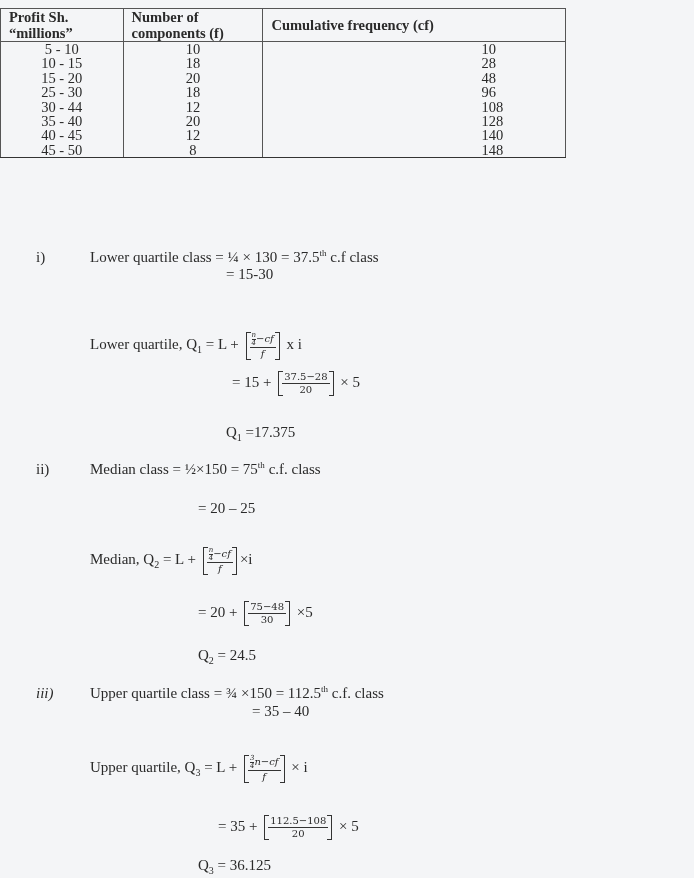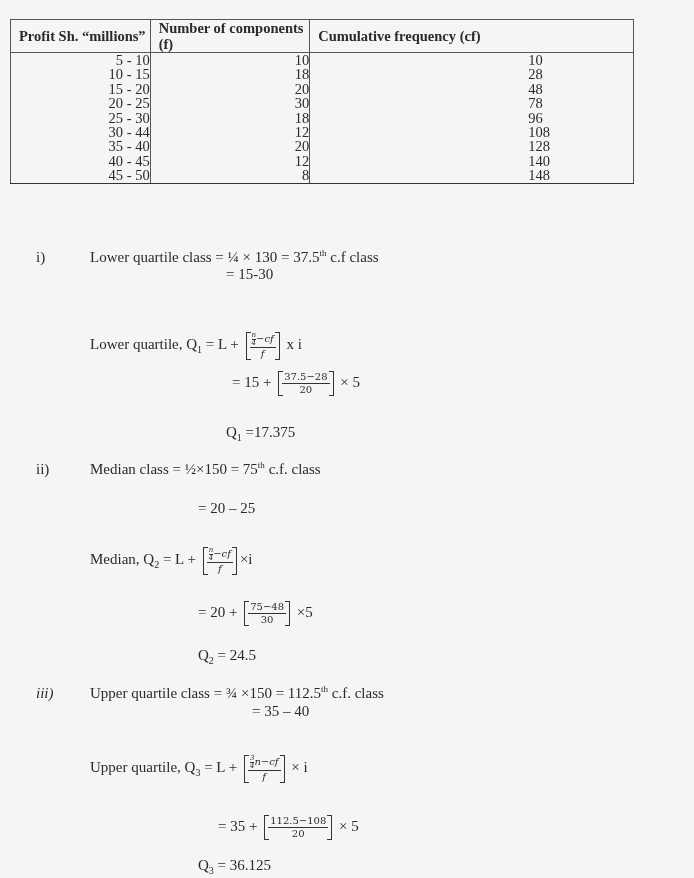--- a/index.html
+++ b/index.html
@@ -4,32 +4,31 @@
 <style>
   html, body { margin: 0; padding: 0; }
   body {
     width: 694px; height: 878px; overflow: hidden;
     background: #f4f5f7;
     font-family: "Liberation Serif", "DejaVu Serif", serif;
     color: #2a2a2a;
     position: relative;
   }
   .tbl {
-    position: absolute; left: 10px; top: 8px; width: 624px;
+    position: absolute; left: 0; top: 8px; width: 566px;
     border-collapse: collapse;
     font-size: 14.5px;
-    margin-top: 11px;
   }
   .tbl th {
     font-weight: bold; text-align: left; padding: 0 0 0 8px;
     height: 16px; line-height: 16px;
     border: 1px solid #555; font-size: 14.5px;
   }
   .tbl td {
-    text-align: right; padding: 0; height: 14.4px; line-height: 14.4px;
+    text-align: center; padding: 0; height: 14.4px; line-height: 14.4px;
     border-left: 1px solid #555; border-right: 1px solid #555;
   }
   .tbl tr:last-child td { border-bottom: 1.5px solid #333; }
   .tbl col.c1 { width: 156px; }
   .tbl col.c2 { width: 178px; }
   .tbl col.c3 { width: 344px; }
   .tbl td.cf { text-align: left; padding-left: 218px; }
 
   .abs { position: absolute; white-space: nowrap; font-size: 15px; line-height: 18px; }
   .num { left: 36px; }
@@ -81,25 +80,20 @@
         <td>10 - 15</td>
         <td>18</td>
         <td class="cf">28</td>
       </tr>
       <tr>
         <td>15 - 20</td>
         <td>20</td>
         <td class="cf">48</td>
       </tr>
       <tr>
-        <td>20 - 25</td>
-        <td>30</td>
-        <td class="cf">78</td>
-      </tr>
-      <tr>
         <td>25 - 30</td>
         <td>18</td>
         <td class="cf">96</td>
       </tr>
       <tr>
         <td>30 - 44</td>
         <td>12</td>
         <td class="cf">108</td>
       </tr>
       <tr>

